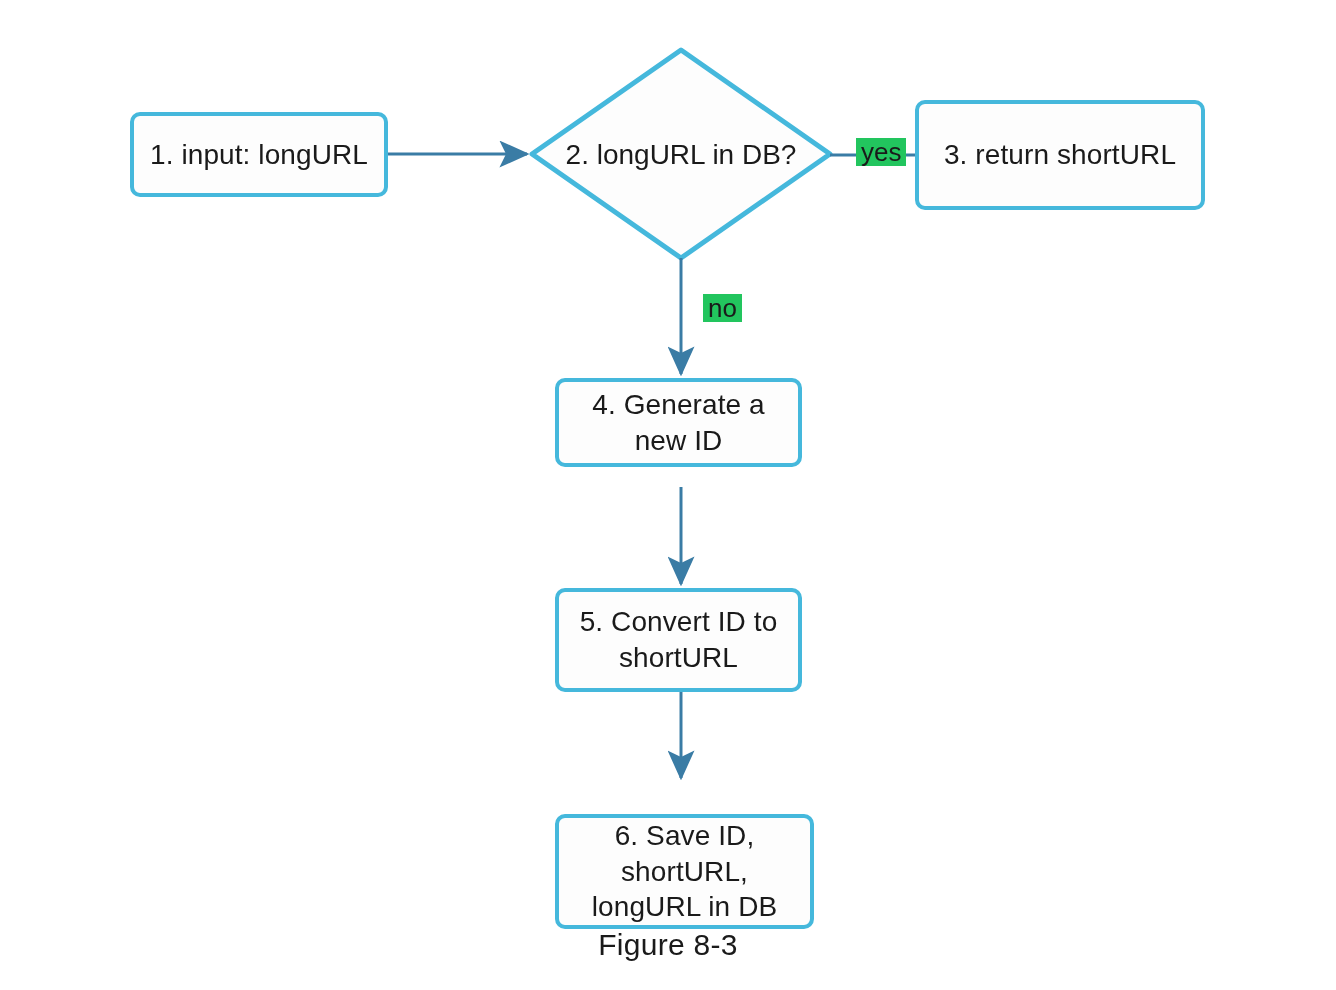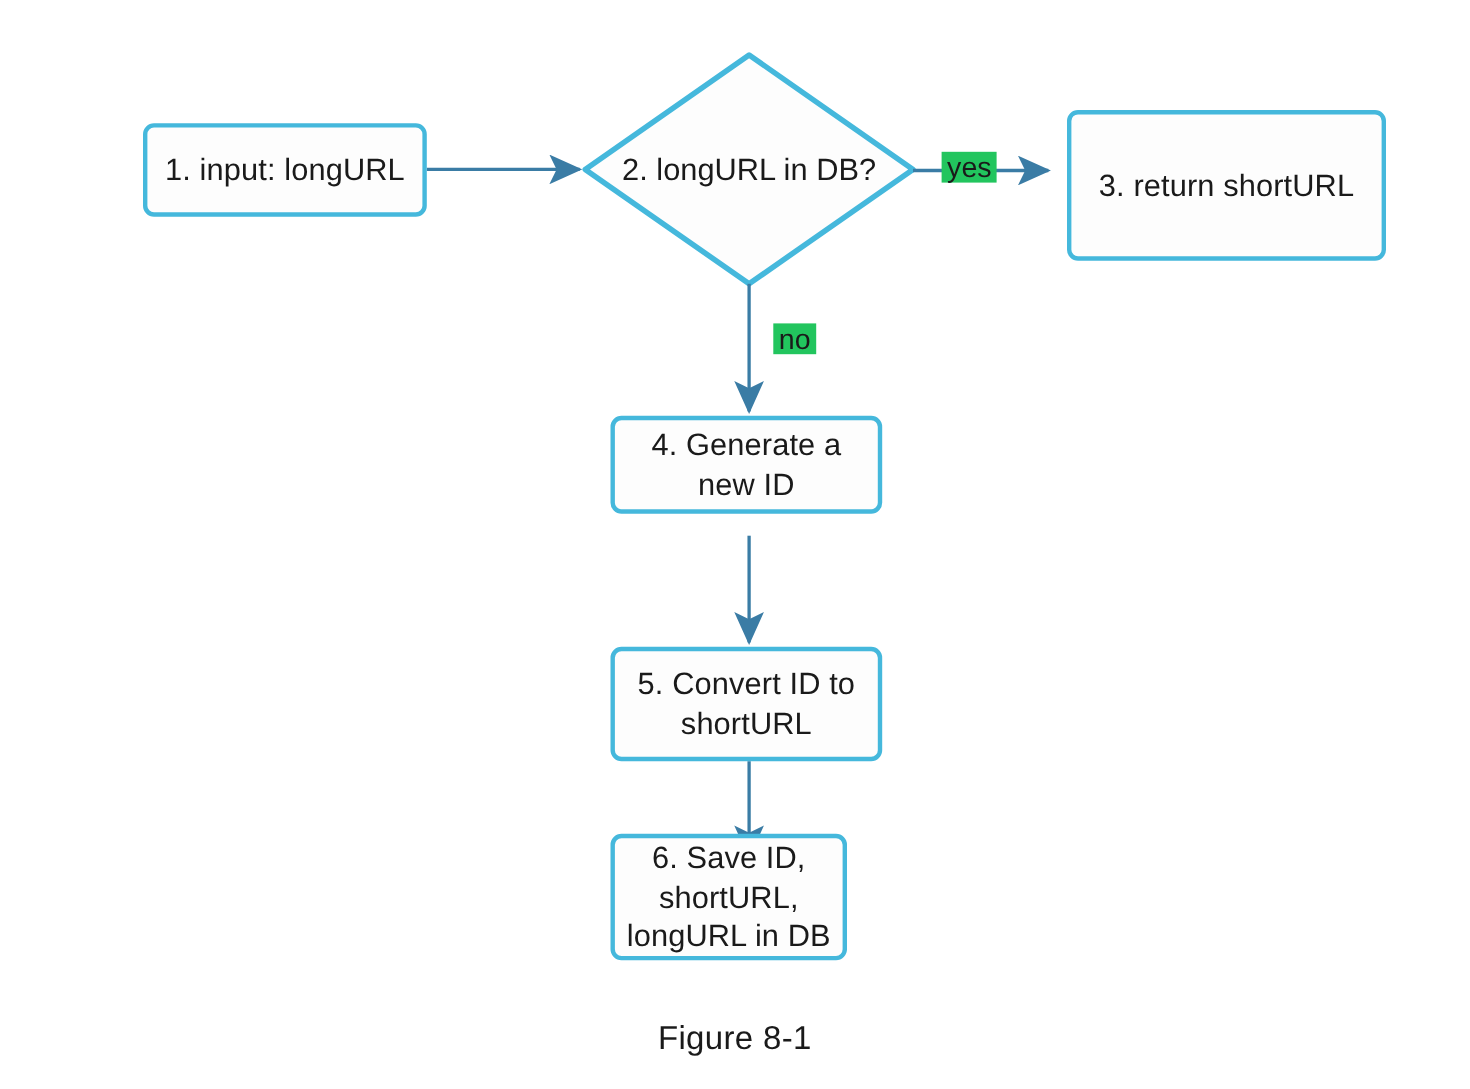--- a/index.html
+++ b/index.html
@@ -103,39 +103,39 @@
   </svg>
 
   <div class="node-box" style="left:130px; top:112px; width:258px; height:85px;">
     <span>1. input: longURL</span>
   </div>
 
   <div class="diamond-label" style="left:532px; top:120px; width:298px; height:68px;">
     <span>2. longURL in DB?</span>
   </div>
 
-  <div class="node-box" style="left:970px; top:100px; width:290px; height:137px;align-items:center;">
+  <div class="node-box" style="left:915px; top:100px; width:290px; height:110px;align-items:center;">
     <span>3. return shortURL</span>
   </div>
 
   <div class="node-box" style="left:555px; top:378px; width:247px; height:89px;">
     <span>4. Generate a
 new ID</span>
   </div>
 
   <div class="node-box" style="left:555px; top:588px; width:247px; height:104px;border-radius:10px;">
     <span>5. Convert ID to
 shortURL</span>
   </div>
 
-  <div class="node-box" style="left:555px; top:758px; width:215px; height:115px;text-align:center;">
+  <div class="node-box" style="left:555px; top:814px; width:259px; height:115px;text-align:center;">
     <span>6. Save ID,
 shortURL,
 longURL in DB</span>
   </div>
 
   <div class="edge-label" style="left:856px; top:138px;">yes</div>
 
   <div class="edge-label" style="left:662px; top:294px;margin-left:41px;">no</div>
 
-  <div class="figure-caption" style="left:0; top:928px;">Figure 8-1</div>
+  <div class="figure-caption" style="left:0; top:928px;">Figure 8-3</div>
 
 </div>
 
 </body></html>

